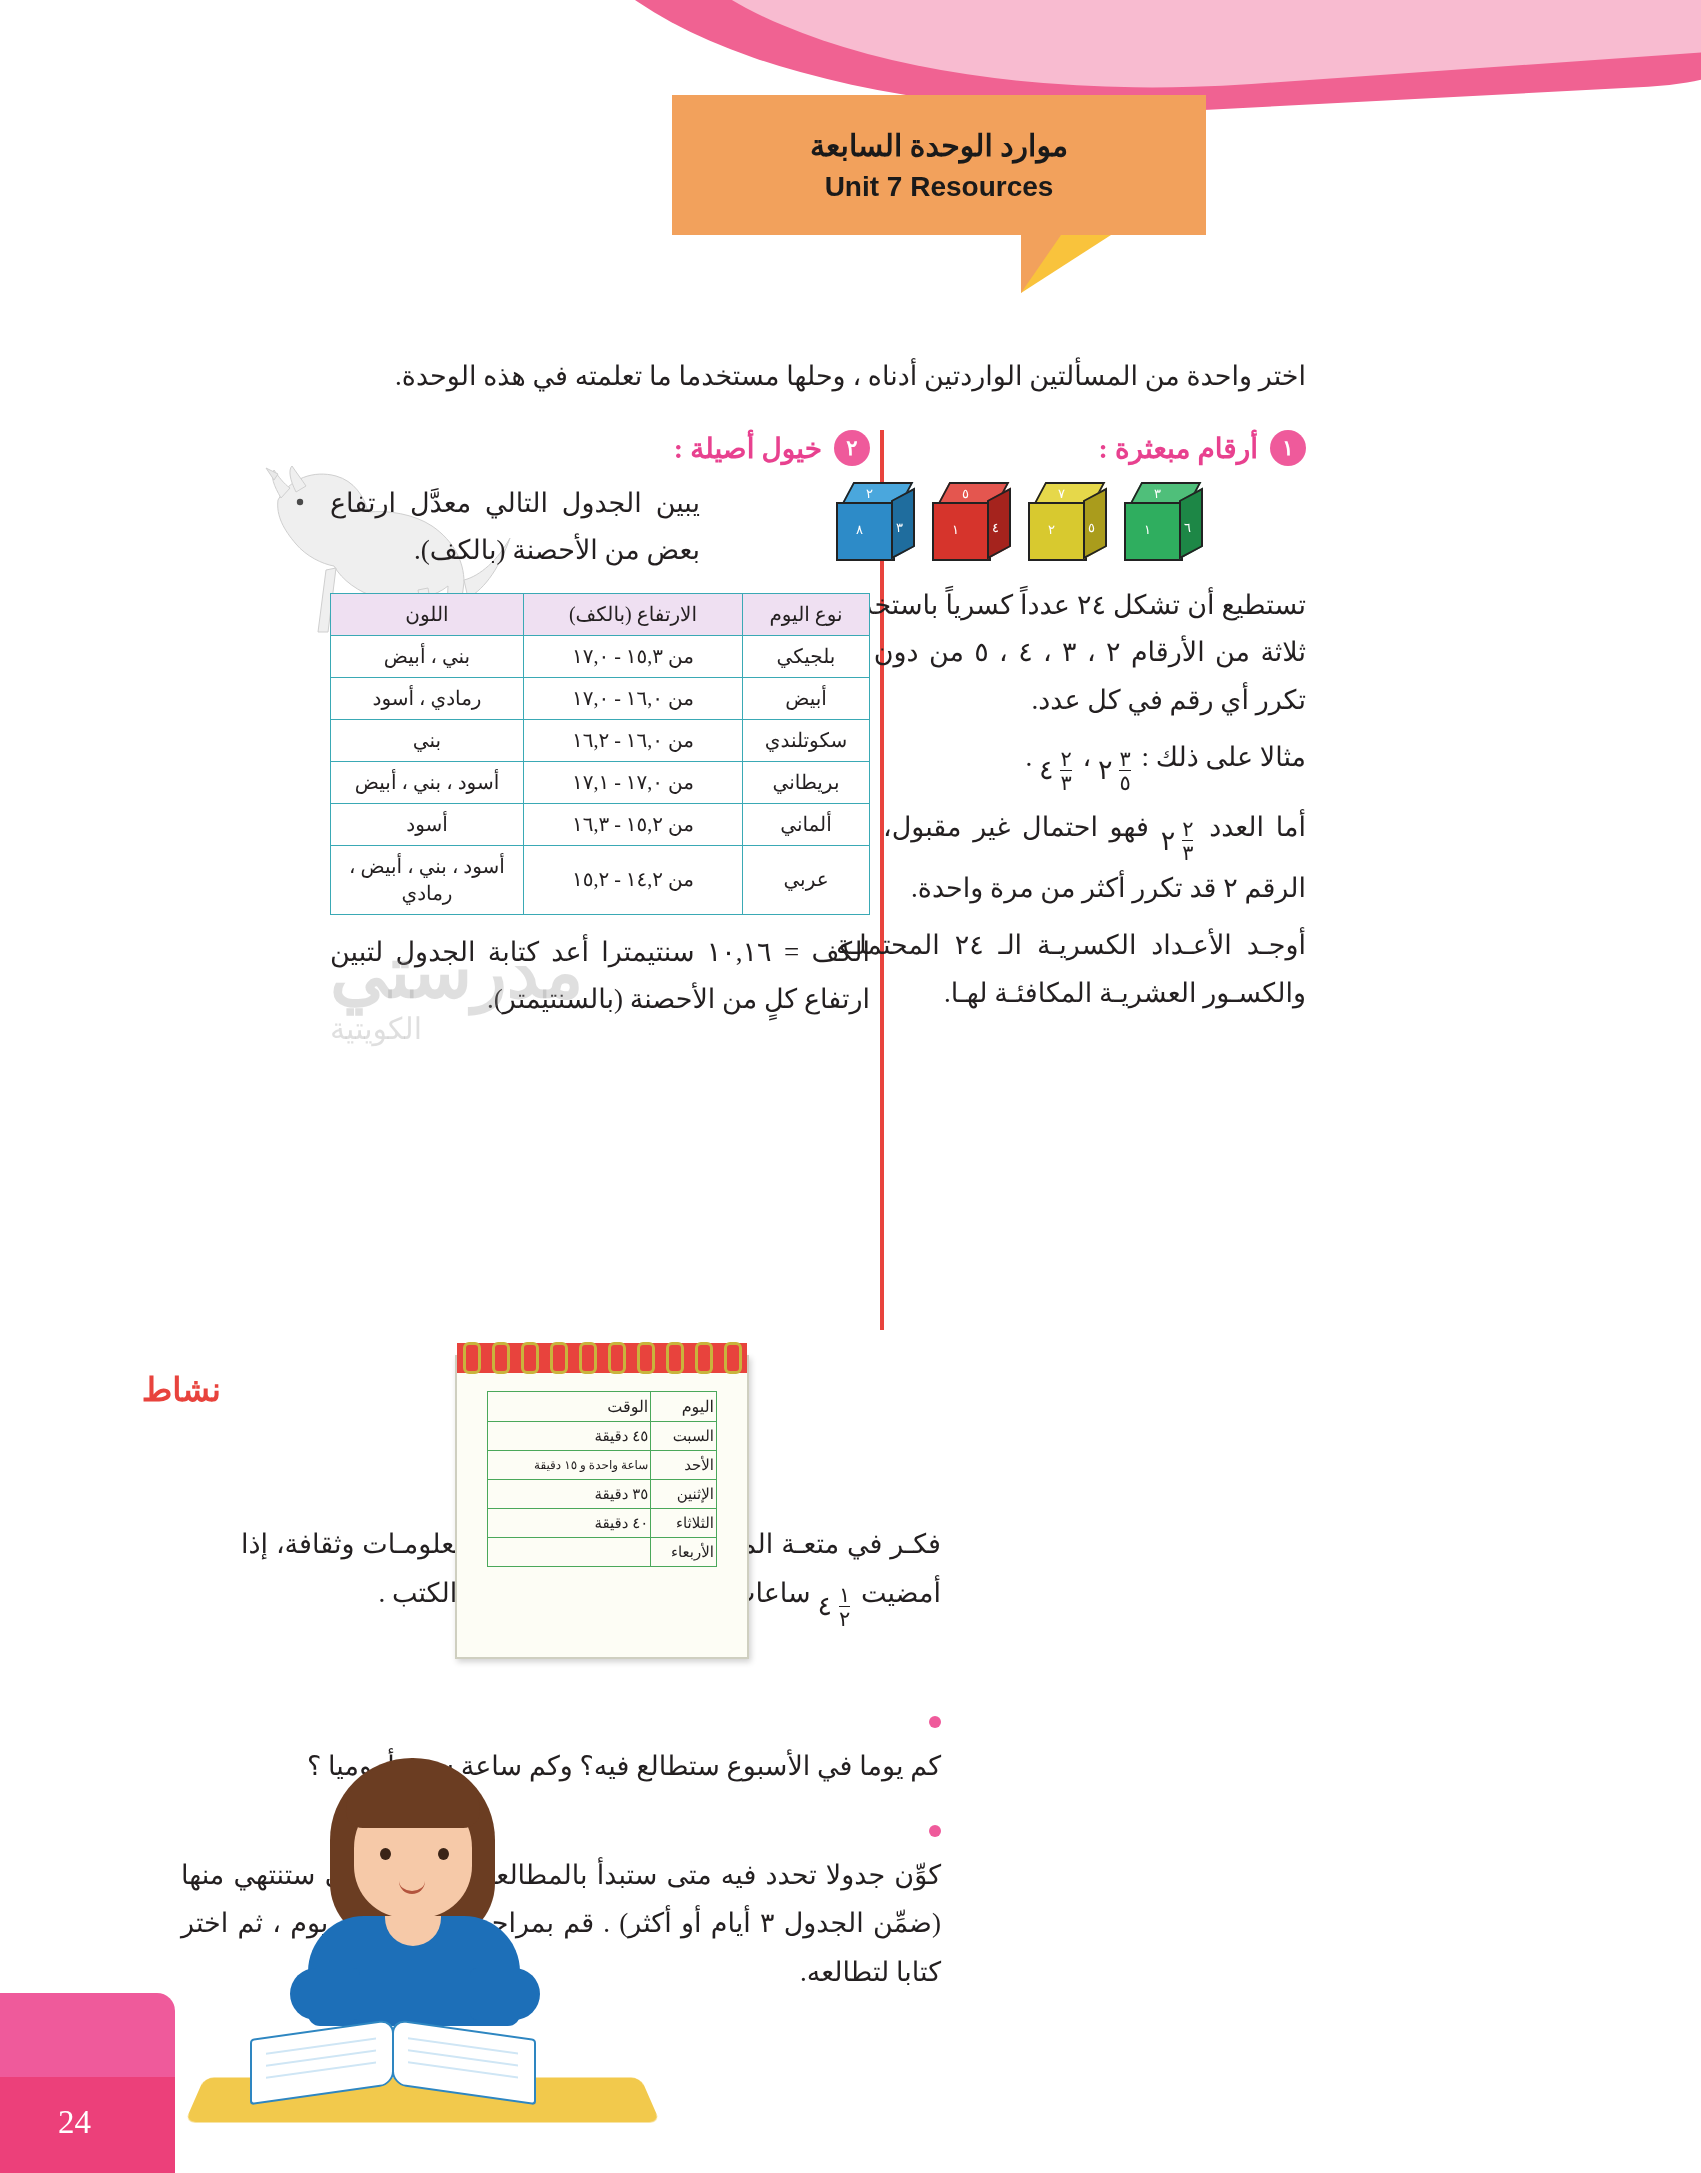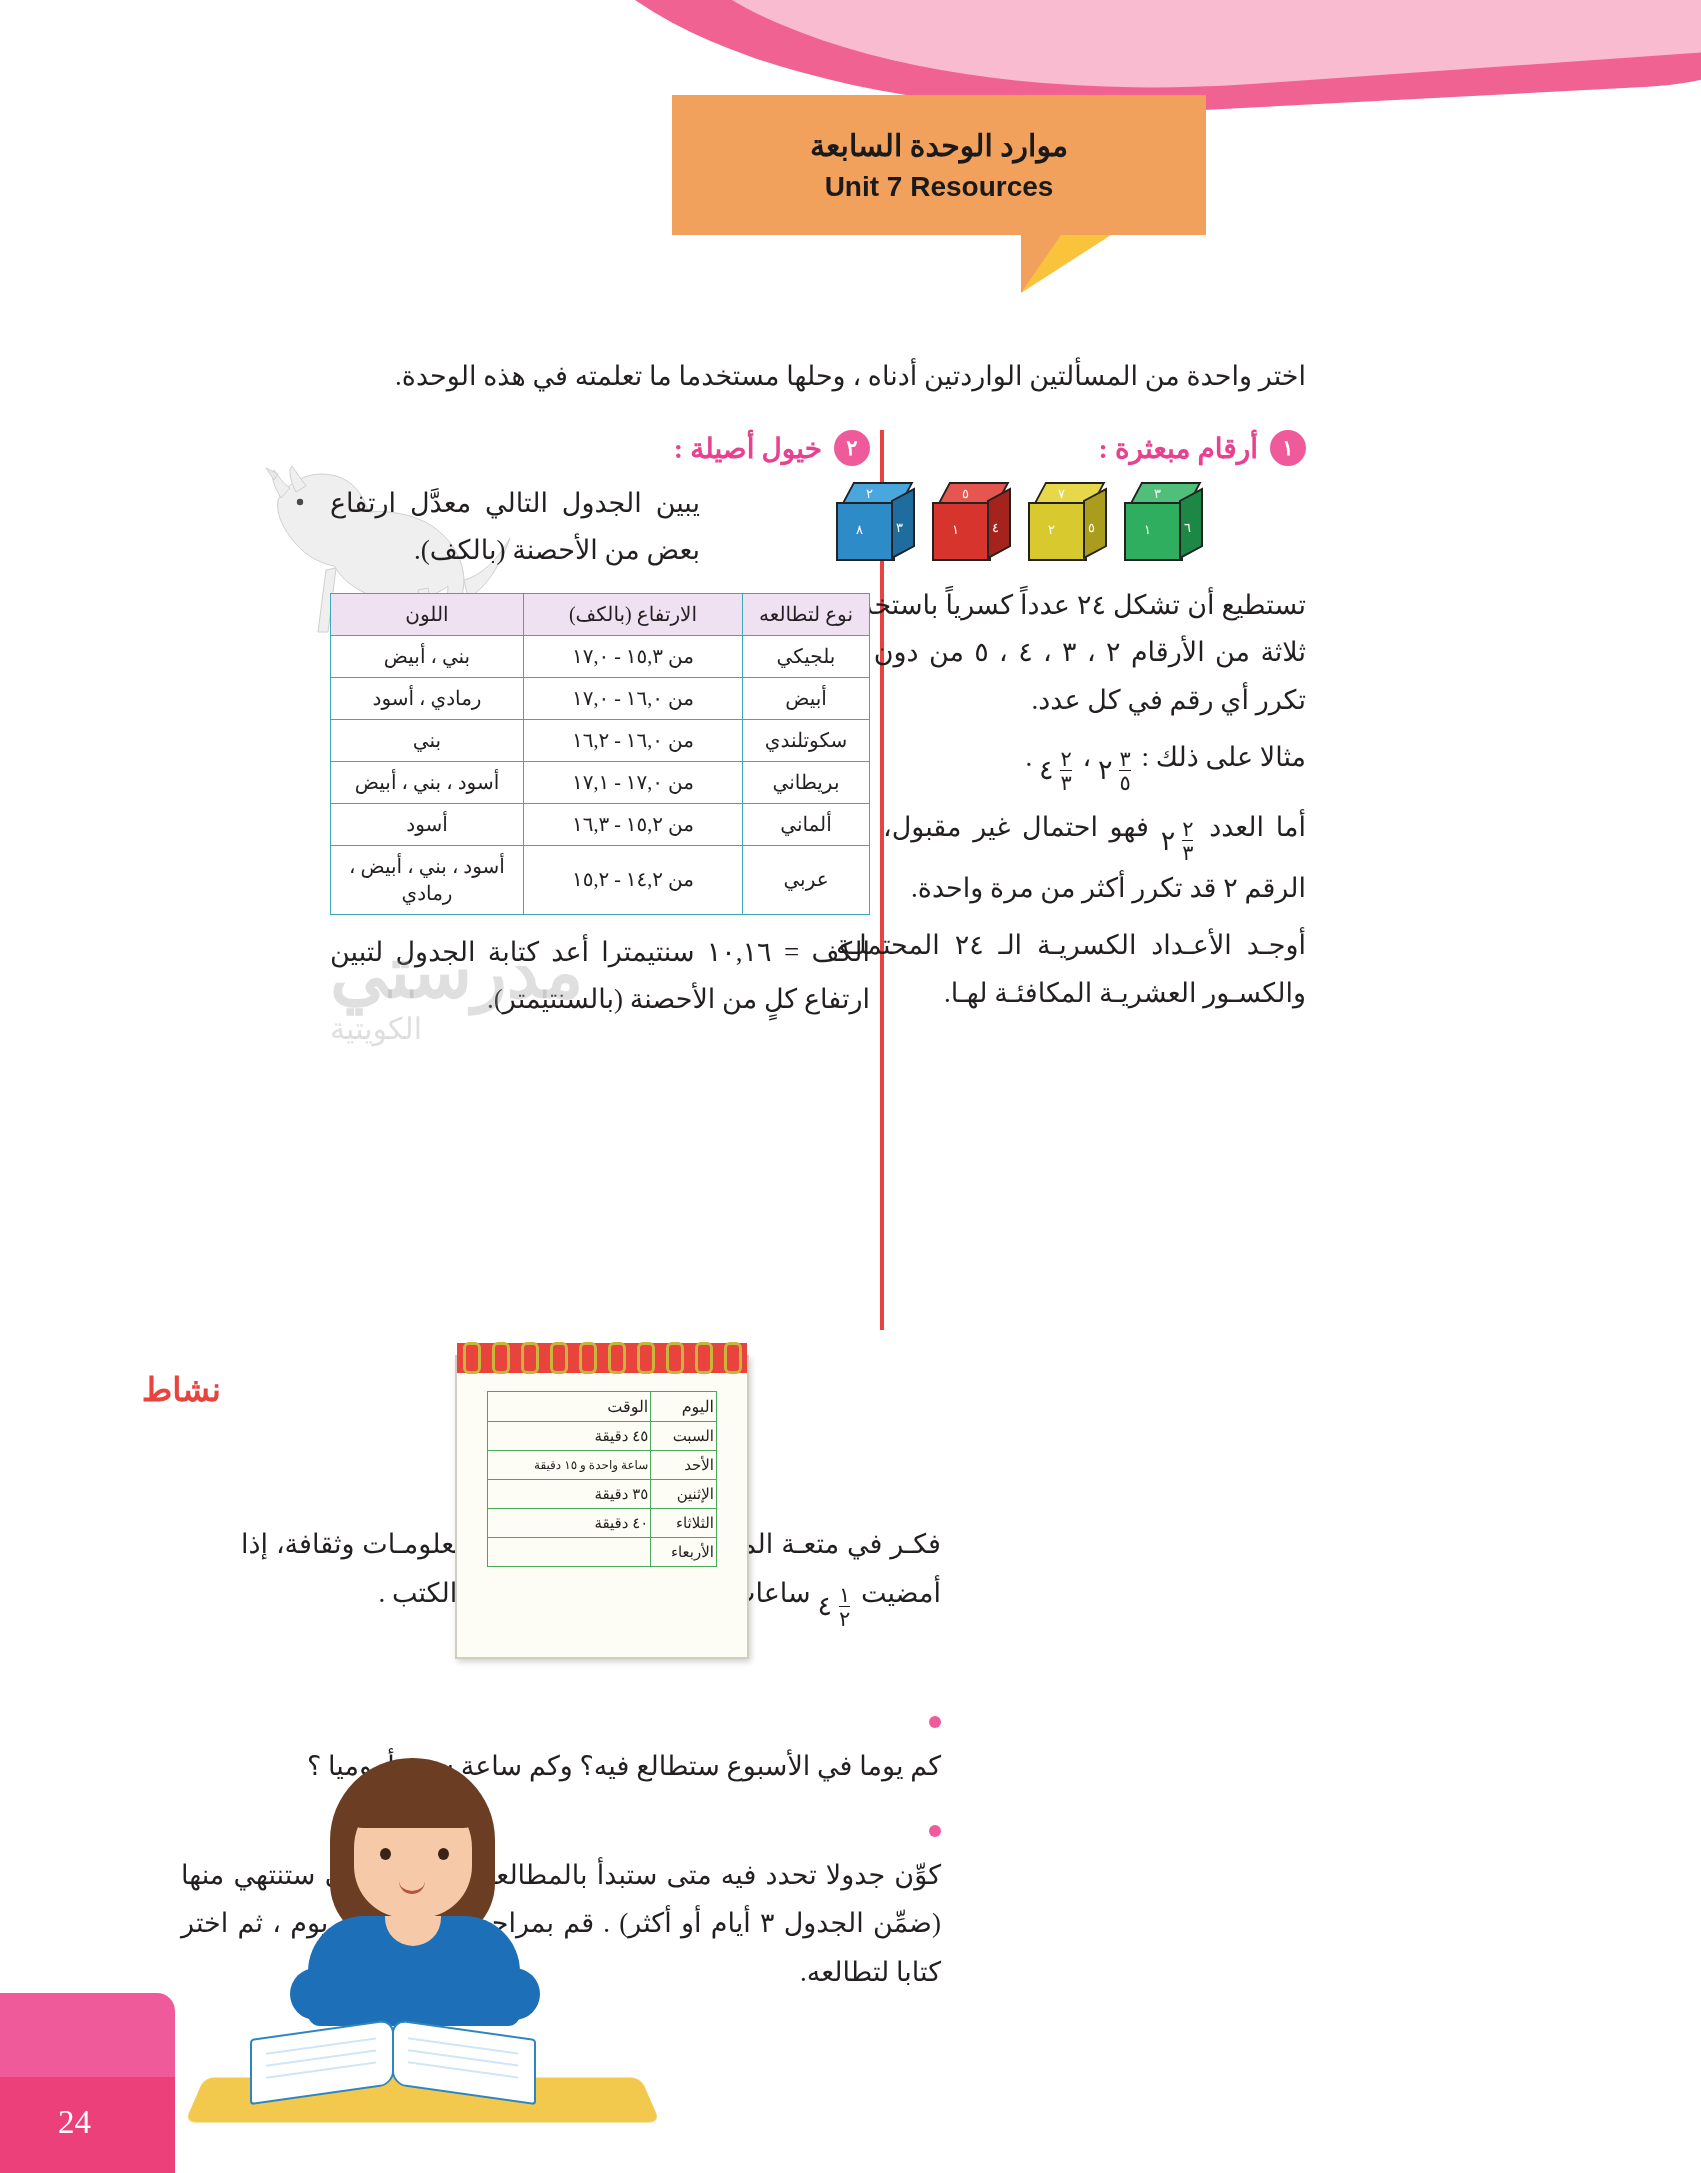--- a/index.html
+++ b/index.html
@@ -529,21 +529,21 @@
 <div class="col-left">
   <div class="prob-head">
     <span class="num-badge">٢</span>
     <span>خيول أصيلة :</span>
   </div>
   <div class="body-text" style="width:370px;margin-right:auto;">يبين الجدول التالي معدَّل ارتفاع بعض من الأحصنة (بالكف).</div>
 
   <table class="horses">
     <thead>
       <tr>
-        <th class="col-name">نوع لتطالعه</th>
+        <th class="col-name">نوع اليوم</th>
         <th class="col-h">الارتفاع (بالكف)</th>
         <th>اللون</th>
       </tr>
     </thead>
     <tbody>
       <tr>
         <td class="col-name">بلجيكي</td>
         <td class="col-h">من ١٥,٣ - ١٧,٠</td>
         <td>بني ، أبيض</td>
       </tr>

